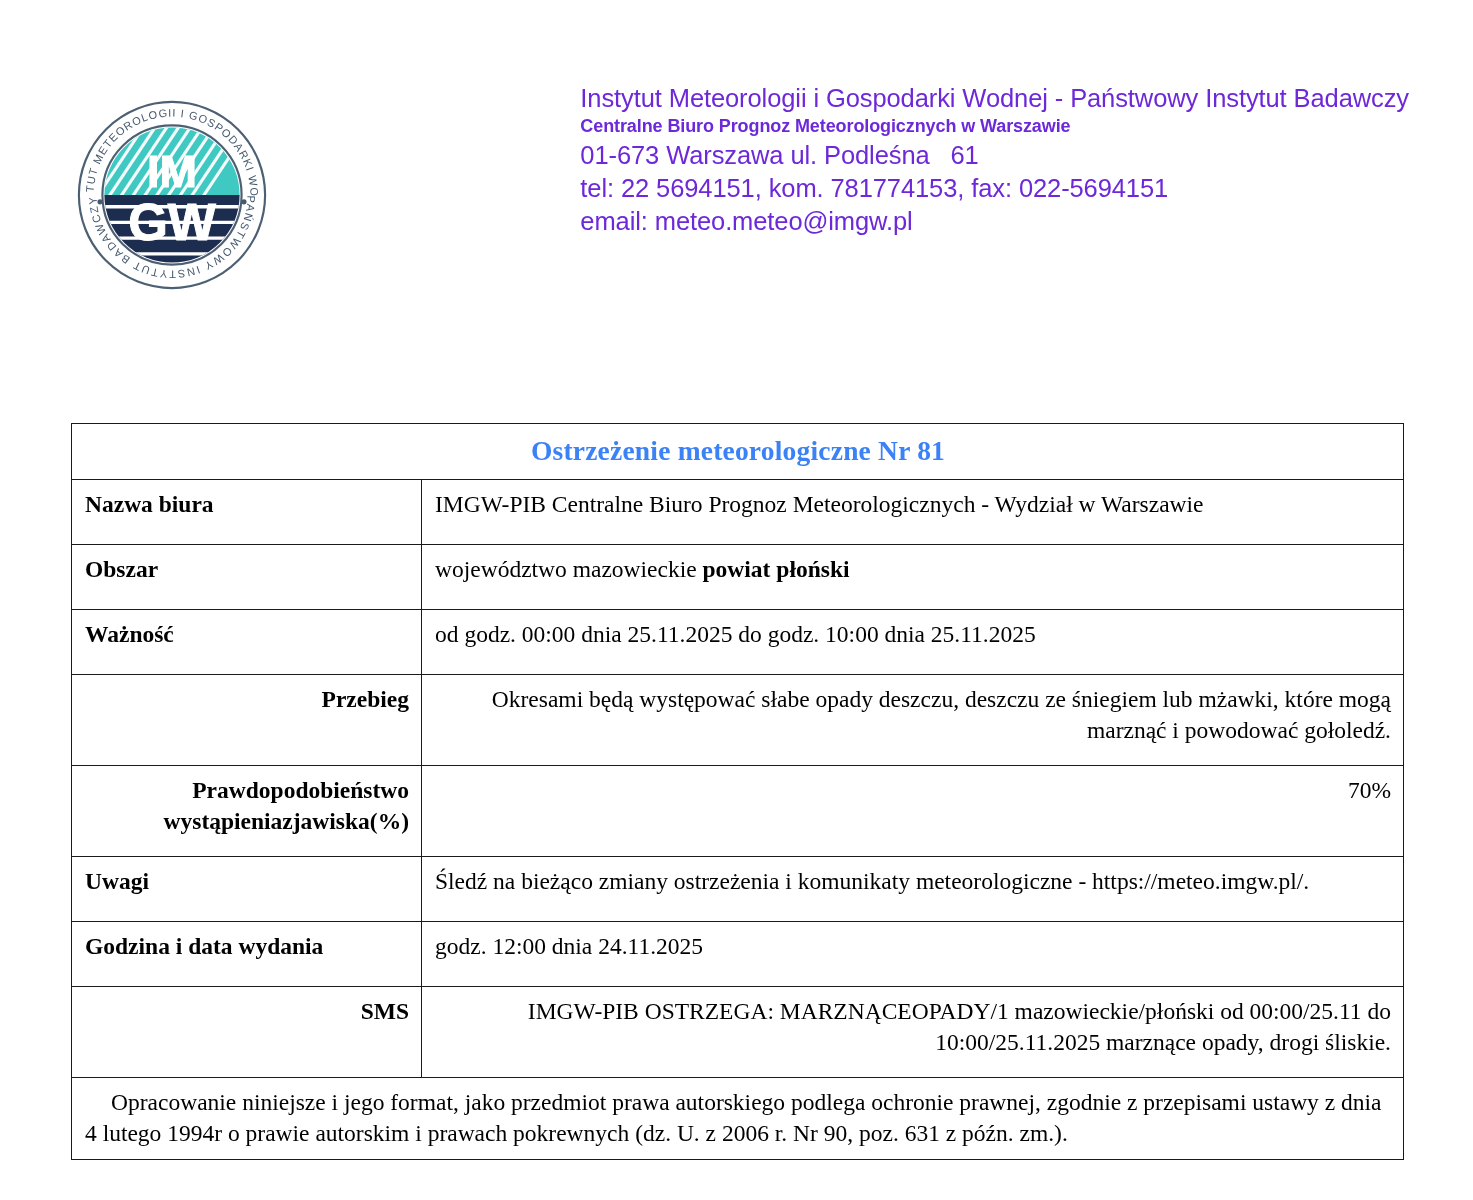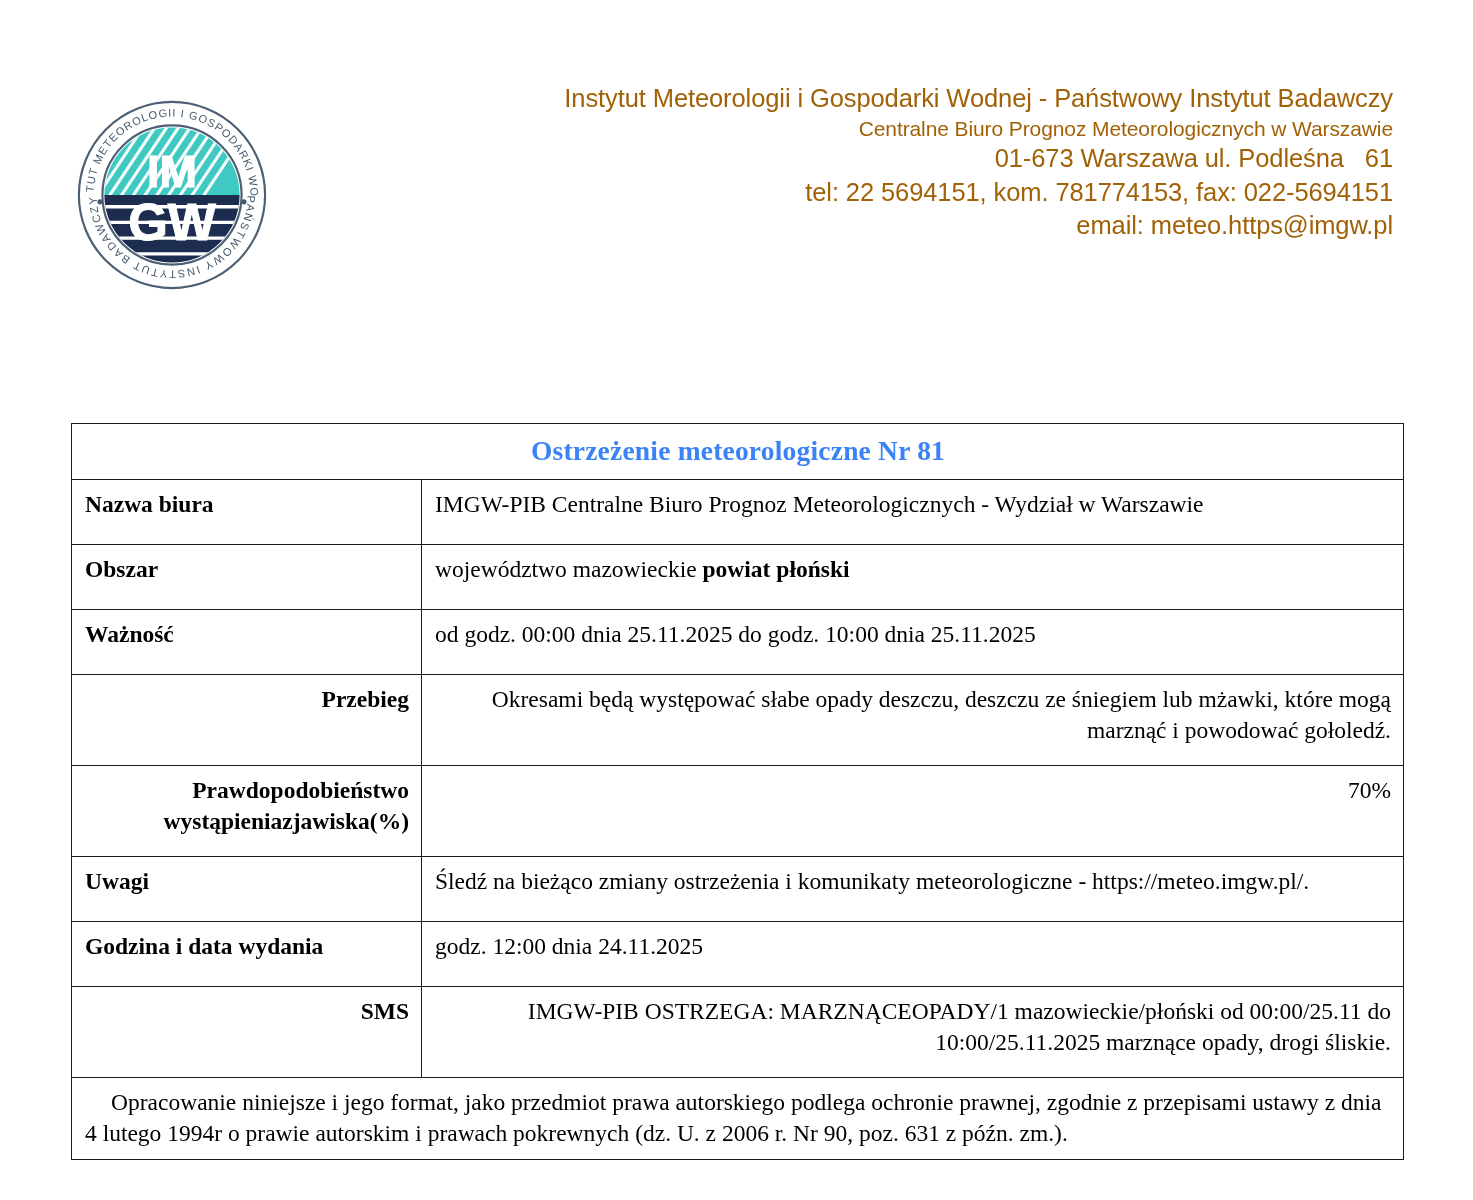--- a/index.html
+++ b/index.html
@@ -28,35 +28,34 @@
     position: absolute;
     left: 74px;
     top: 97px;
     width: 196px;
     height: 196px;
   }
   .logo-wrap svg { display: block; }
 
   .org-block {
     position: absolute;
-    right: 80px;
+    right: 64px;
     top: 82px;
-    text-align: right;
     font-family: "Liberation Sans", "DejaVu Sans", sans-serif;
-    color: #a16207;
+    color: #6d28d9;
     line-height: 1.30;
   }
   .org-line {
     font-size: 25.5px;
     white-space: pre;
     letter-spacing: -0.1px;
   }
   .org-line.bold {
-    font-weight: normal;
-    font-size: 21px;
+    font-weight: bold;
+    font-size: 18px;
   }
 
   
   .warn-table {
     position: absolute;
     left: 71px;
     top: 423px;
     width: 1333px;
     border-collapse: collapse;
     table-layout: fixed;
@@ -159,21 +158,21 @@
       <circle cx="26.5" cy="107" r="2.6" fill="#45586d"></circle>
       <circle cx="173.5" cy="107" r="2.6" fill="#45586d"></circle>
     </svg>
   </div>
 
   <div class="org-block">
     <div class="org-line">Instytut Meteorologii i Gospodarki Wodnej - Państwowy Instytut Badawczy</div>
     <div class="org-line bold">Centralne Biuro Prognoz Meteorologicznych w Warszawie</div>
     <div class="org-line">01-673 Warszawa ul. Podleśna   61</div>
     <div class="org-line">tel: 22 5694151, kom. 781774153, fax: 022-5694151</div>
-    <div class="org-line">email: meteo.https@imgw.pl</div>
+    <div class="org-line">email: meteo.meteo@imgw.pl</div>
   </div>
 </div>
 
 <table class="warn-table">
   <colgroup>
       <col class="col-label">
       <col>
     </colgroup>
   <tbody>
     <tr>

